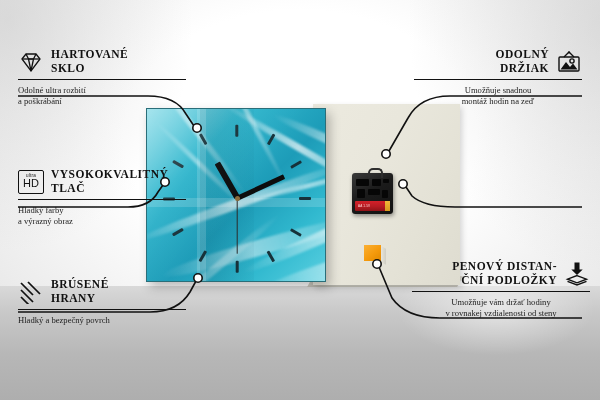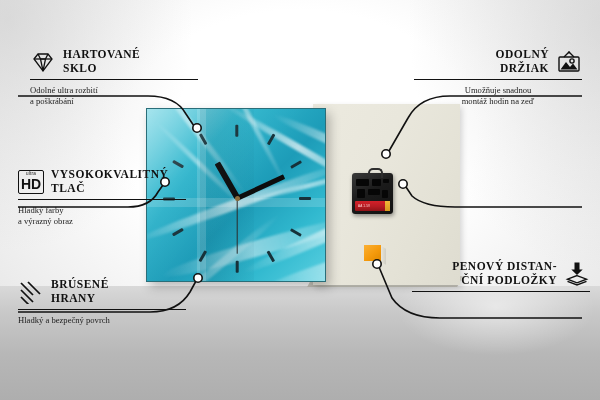--- a/index.html
+++ b/index.html
@@ -280,24 +280,24 @@
     border: 1.6px solid #111;
     border-radius: 2px;
     display: flex;
     flex-direction: column;
     align-items: center;
     justify-content: center;
     line-height: 1;
     font-family: "Liberation Sans", sans-serif;
   }
   .hd-ultra { font-size: 4.6px; letter-spacing: .2px; }
-  .hd-hd    { font-size: 14px; font-weight: bold; }
-
-  
-  #feat-glass   { left: 30px;  top: 48px;  }
+  .hd-hd    { font-size: 11px; font-weight: normal; }
+
+  
+  #feat-glass   { left: 18px;  top: 48px;  }
   #feat-print   { left: 18px;  top: 168px; }
   #feat-edges   { left: 18px;  top: 278px; }
   #feat-holder  { left: 414px; top: 48px;  }
   #feat-mech    { left: 414px; top: 168px; }
   #feat-foam    { left: 414px; top: 260px; }
   #feat-foam { width: 178px; left: 412px; }
 </style>
 </head>
 <body>
 
@@ -465,15 +465,17 @@
 ČNÍ PODLOŽKY</span>
       <span class="feat-icon">
         <svg viewBox="0 0 26 26" width="26" height="26" fill="none" stroke="#111" stroke-width="1.4">
           <path d="M10.5 1.5 h5 v7 h3.2 L13 14 L7.3 8.5 h3.2 Z" fill="#111" stroke="none"></path>
           <path d="M13 14.6 L22.5 18.2 L13 21.8 L3.5 18.2 Z"></path>
           <path d="M3.5 20.4 L13 24 L22.5 20.4"></path>
         </svg>
       </span>
     </div>
     <div class="feat-rule"></div>
+    <div class="feat-desc">Umožňuje vám držať hodiny
+v rovnakej vzdialenosti od steny</div>
   </div>
 
 </div>
 
 </body></html>

